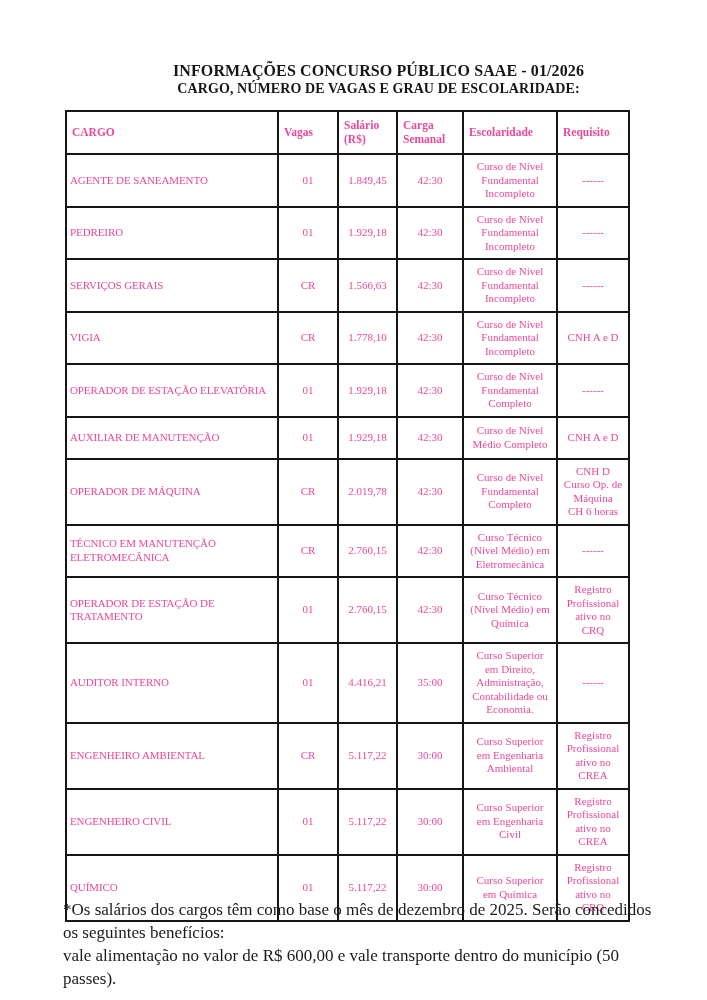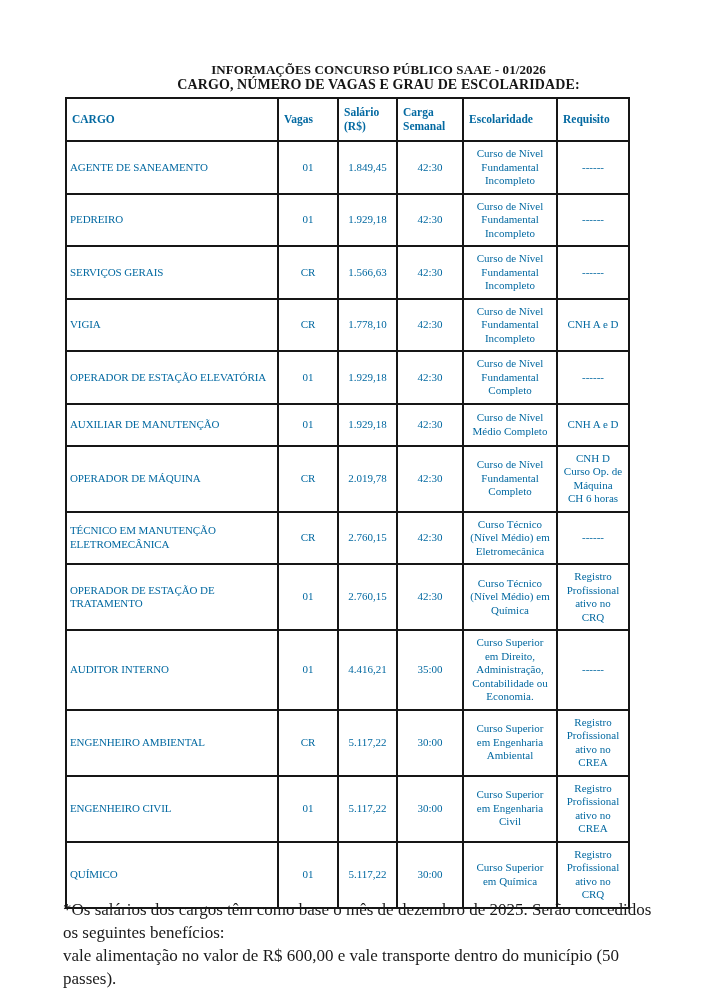--- a/index.html
+++ b/index.html
@@ -12,29 +12,29 @@
     -webkit-font-smoothing:antialiased;
   }
   .page { position:relative; width:707px; height:1000px; background:#ffffff; overflow:hidden; }
 
   .title-block {
     position:absolute; top:62px; left:0; right:0;
     text-align:center; padding-left:50px;
     font-weight:bold; line-height:1.18;
     color:#161616;
   }
-  .title-line1 { font-size:13px; letter-spacing:.1px; }
+  .title-line1 { font-size:16px; letter-spacing:.1px; }
   .title-line2 { font-size:14px; letter-spacing:.1px; }
 
   table.jobs {
-    position:absolute; left:65px; top:97px;
+    position:absolute; left:65px; top:110px;
     width:563px;
     border-collapse:collapse;
     table-layout:fixed;
-    color:#0369a1;
+    color:#ec4899;
   }
   table.jobs th, table.jobs td {
     border:2px solid #161616;
     vertical-align:middle;
     white-space:pre-line;
     font-size:11px;
     line-height:13.5px;
     padding:5px 3px;
   }
   table.jobs th {

